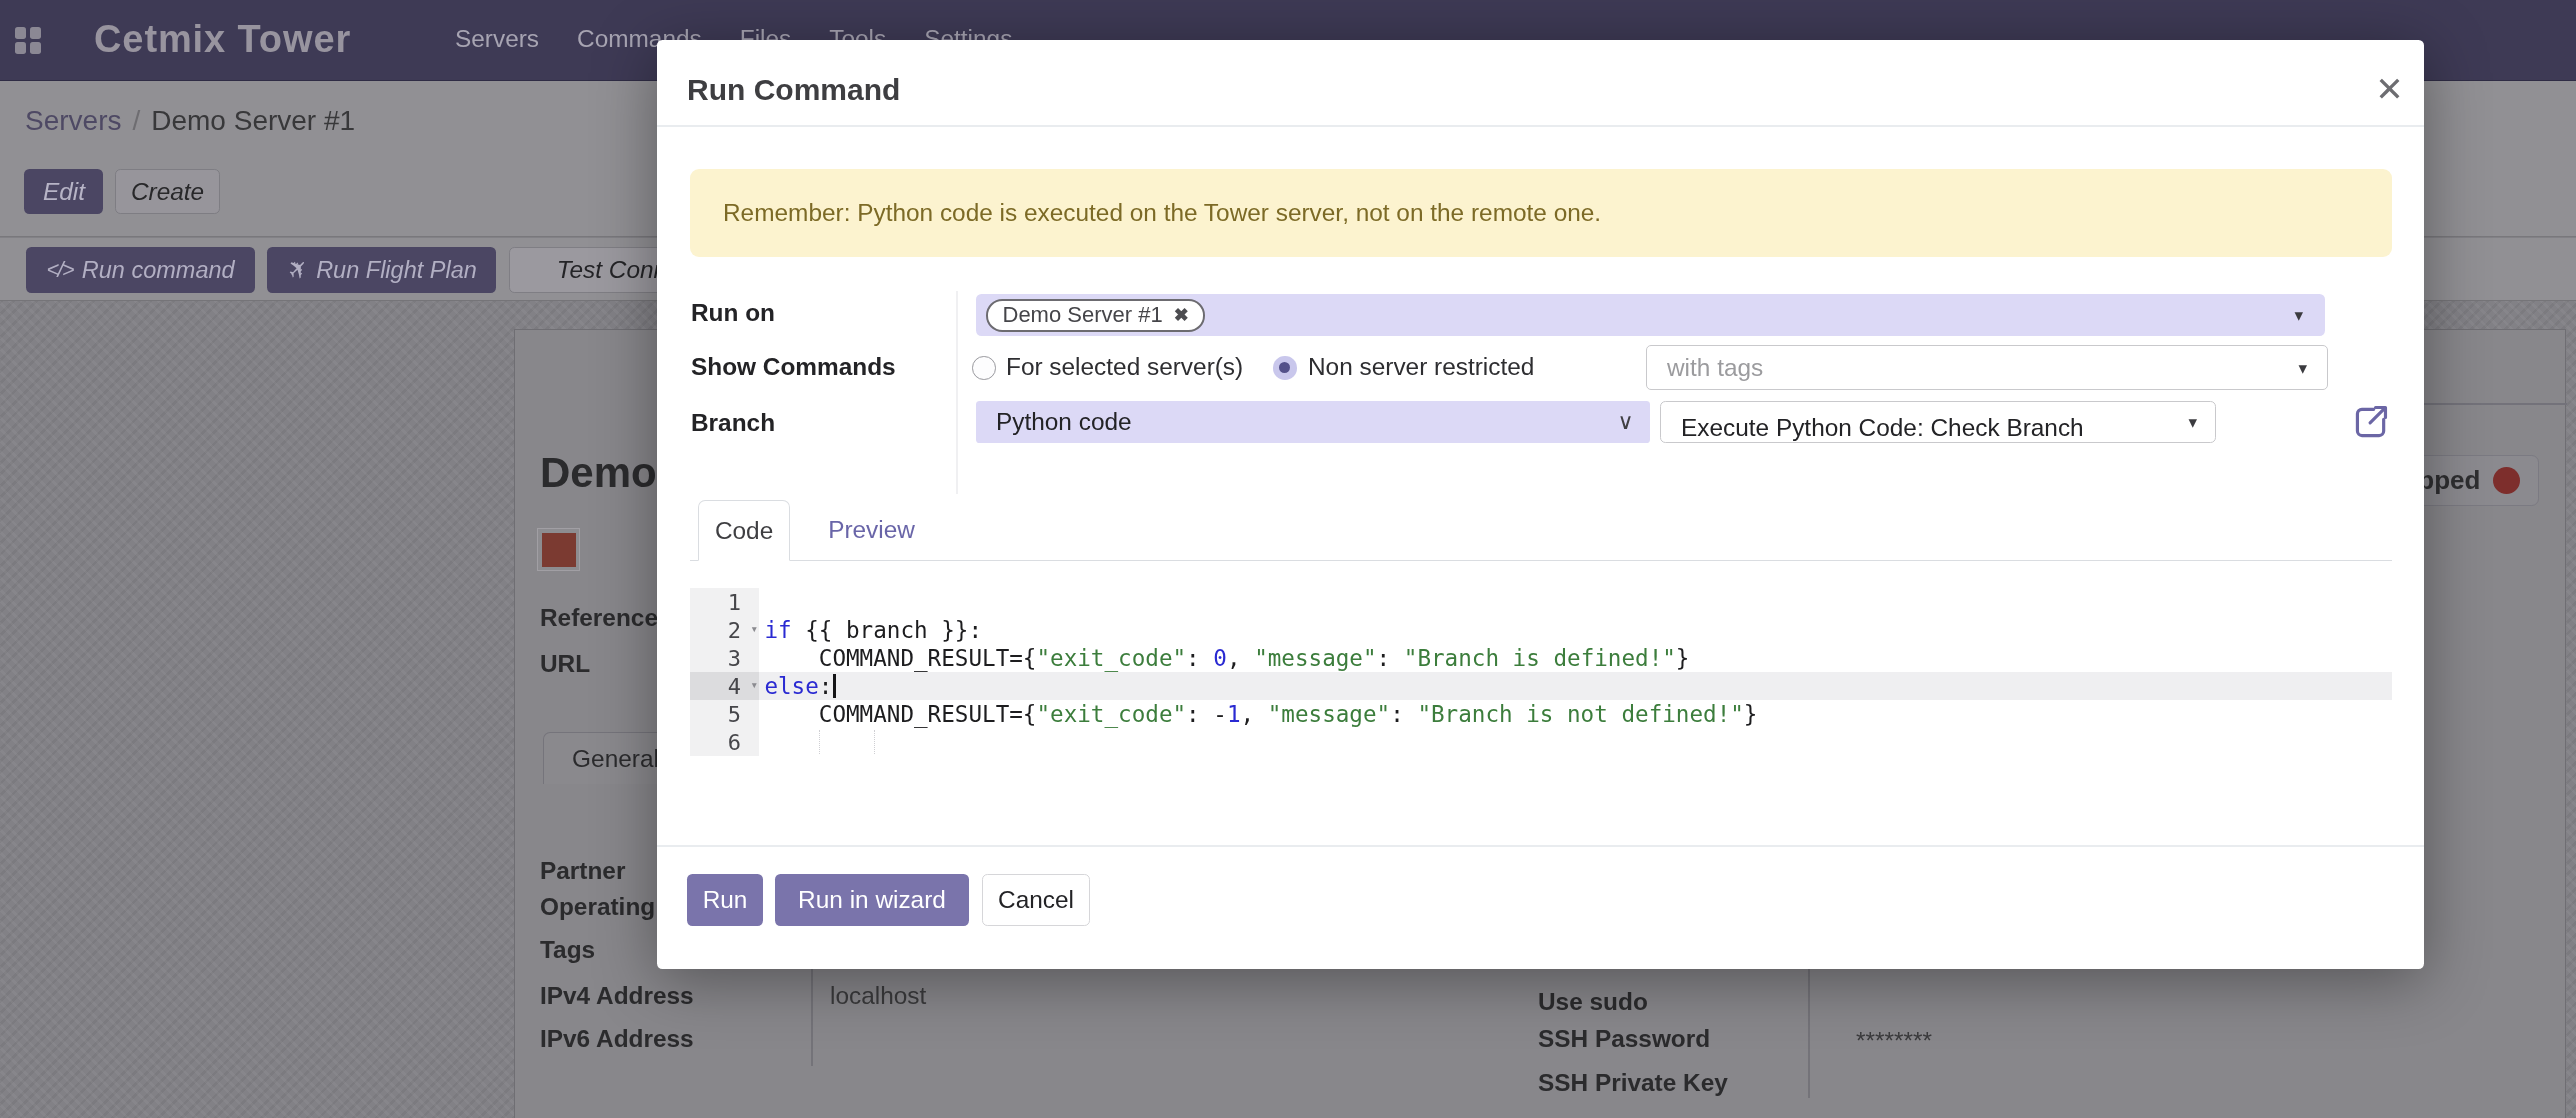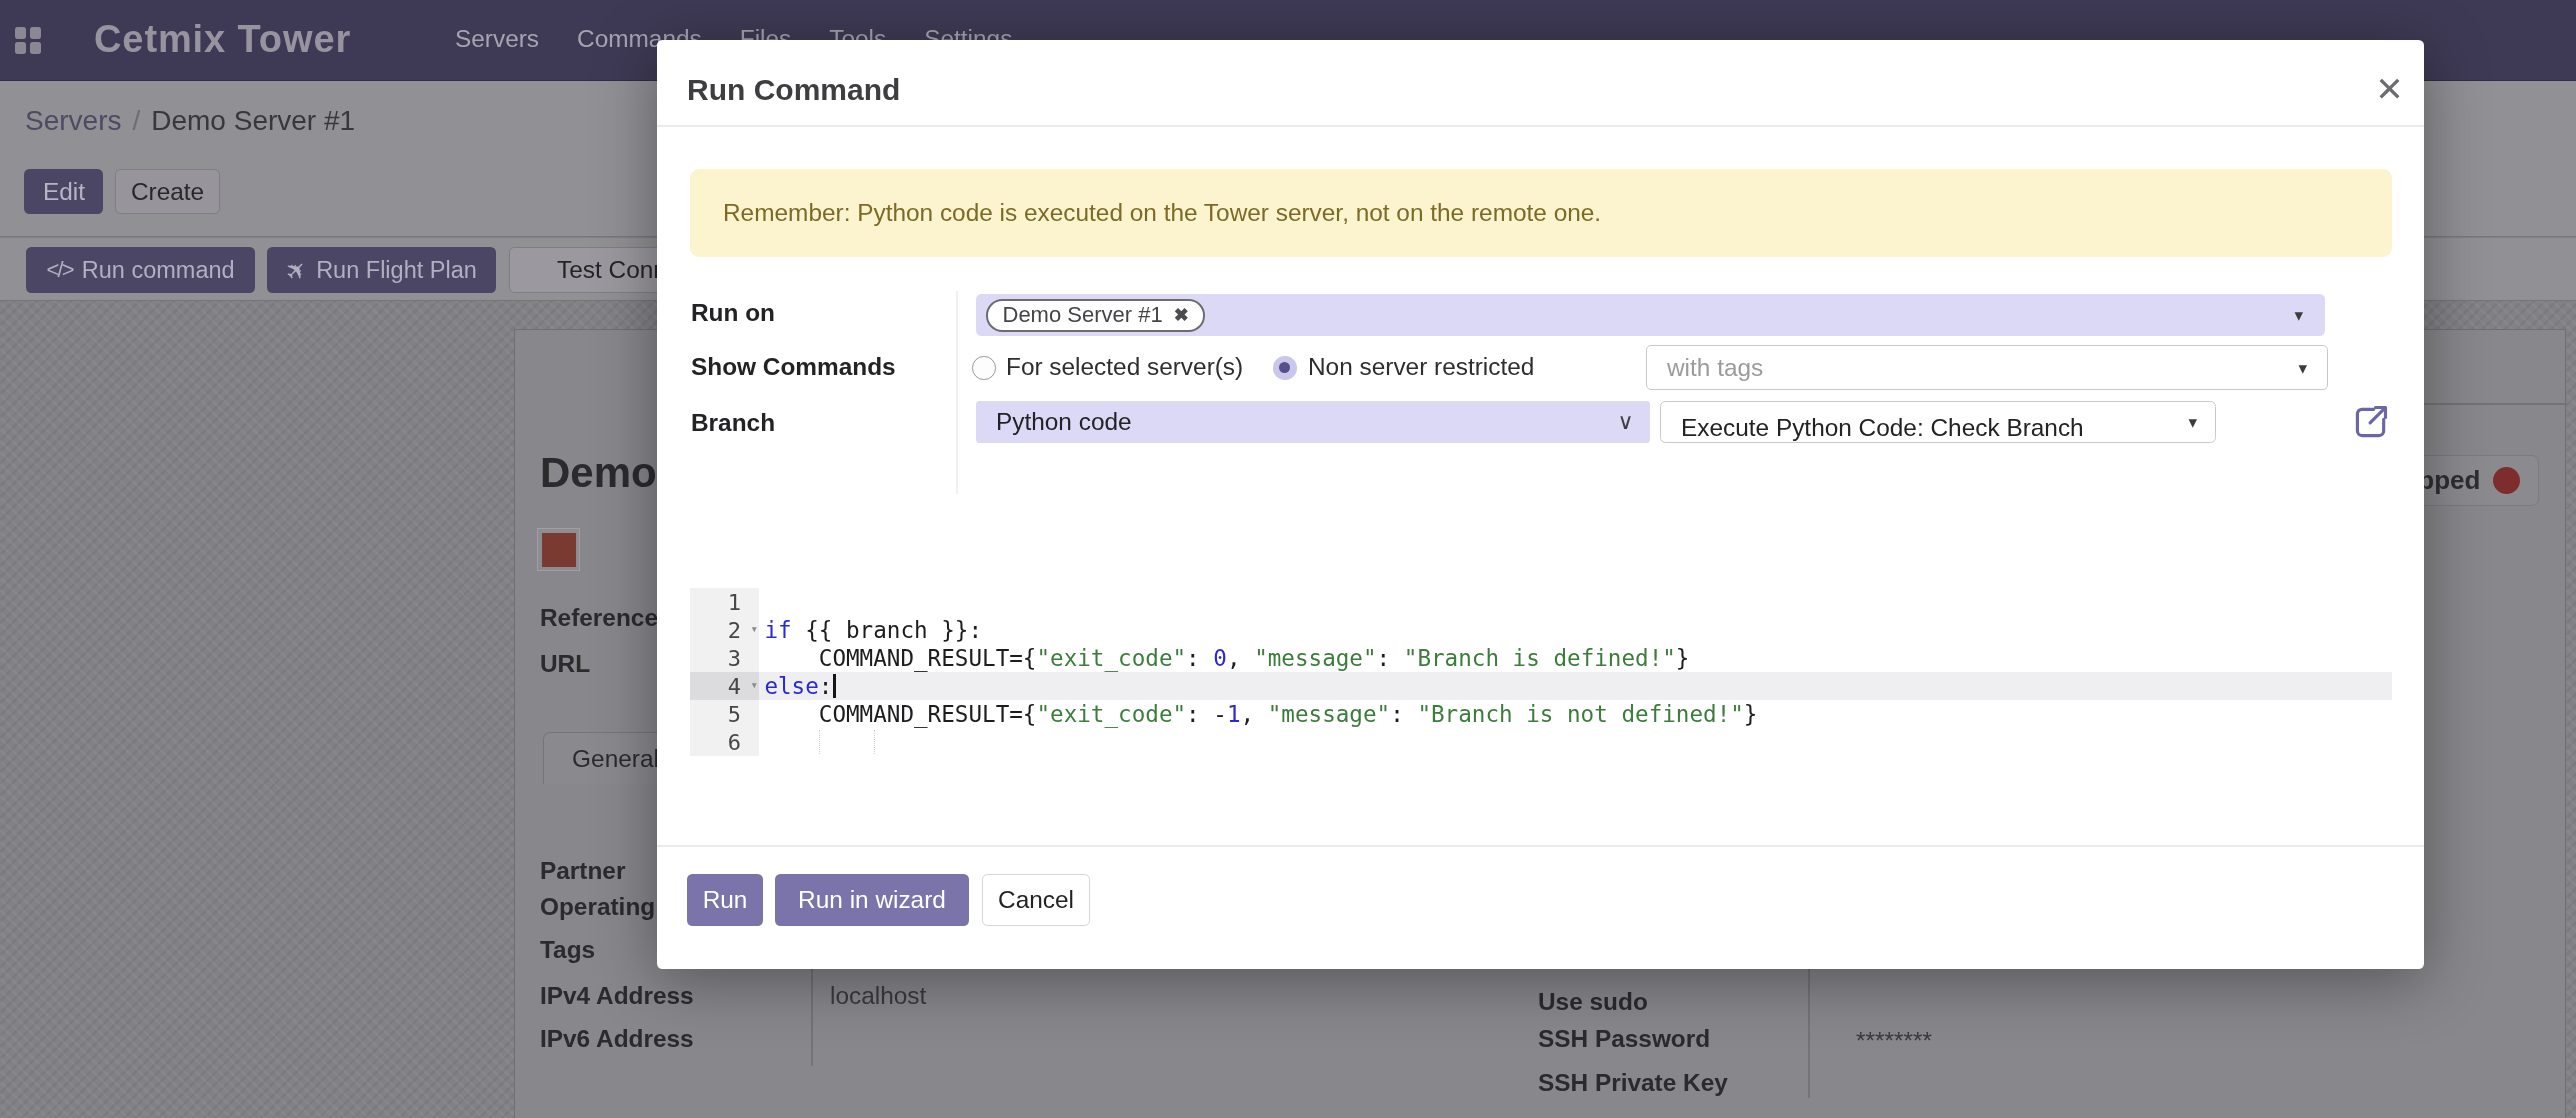--- a/index.html
+++ b/index.html
@@ -14,21 +14,21 @@
   .logo{position:absolute;left:94px;top:18px;font-size:38px;font-weight:bold;color:#98949f;letter-spacing:0.9px;white-space:nowrap;}
   .nav-menu{position:absolute;left:455px;top:25px;display:flex;gap:38px;font-size:24.4px;color:#a7a4b2;}
   .nav-menu span{cursor:pointer;white-space:nowrap;}
 
   
   .panel{position:absolute;left:0;top:81px;width:2576px;height:156px;background:#919094;border-bottom:1.8px solid #79787c;z-index:1;}
   .breadcrumb{position:absolute;left:25px;top:23.5px;font-size:28px;white-space:nowrap;}
   .bc-parent{color:#4e4964;cursor:pointer;}
   .bc-sep{color:#6e6d71;margin:0 11px;}
   .bc-current{color:#38383a;}
-  .btn{display:flex;align-items:center;justify-content:center;border-radius:5.4px;cursor:pointer;white-space:nowrap;}
+  .btn{display:flex;align-items:center;justify-content:center;border-radius:5.4px;cursor:pointer;white-space:nowrap;font-style:italic;}
   .btn-edit{position:absolute;left:24.4px;top:88px;width:79px;height:45px;background:#4b4663;color:#b7b4c6;font-size:24.4px;}
   .btn-create{position:absolute;left:115px;top:88px;width:105px;height:45px;background:#97959b;border:1.8px solid #7e7d83;color:#28282a;font-size:24.4px;}
 
   
   .toolbar{position:absolute;left:0;top:238px;width:2576px;height:63px;background:#919094;border-bottom:1.8px solid #757478;z-index:1;}
   .tb-purple{background:#4b4663;color:#b2afc3;font-size:23.5px;gap:9px;}
   .tb-light{background:#9b999f;border:1.8px solid #7f7e84;color:#242427;font-size:24.4px;}
   .tb-run{position:absolute;left:26px;top:9px;width:229px;height:46px;}
   .tb-flight{position:absolute;left:267px;top:9px;width:229px;height:46px;}
   .tb-test{position:absolute;left:509px;top:9px;width:271px;height:46px;}
@@ -214,20 +214,24 @@
       <span>Execute Python Code: Check Branch</span>
       <span class="caret" style="right:18px;top:11.7px;">▾</span>
     </div>
     <div class="ext-link">
       <svg width="38" height="38" viewBox="0 0 42 42" fill="none">
         <path d="M24 7 H11 a5 5 0 0 0 -5 5 v19 a5 5 0 0 0 5 5 h19 a5 5 0 0 0 5 -5 V18" stroke="#6b66a5" stroke-width="3.5" stroke-linecap="round"></path>
         <path d="M20 22 L36 6 M26 5 h11 v11" stroke="#6b66a5" stroke-width="3.5" stroke-linecap="round" stroke-linejoin="round"></path>
       </svg>
     </div>
 
+    <div class="tabs">
+      <div class="tab-code">Code</div>
+      <div class="tab-preview">Preview</div>
+    </div>
 
     <div class="editor">
       <div class="ed-row">
         <div class="ed-gutter">1</div>
         <div class="ed-code"></div>
       </div>
       <div class="ed-row">
         <div class="ed-gutter">
             <span>2</span>
             <span class="fold">▾</span>

